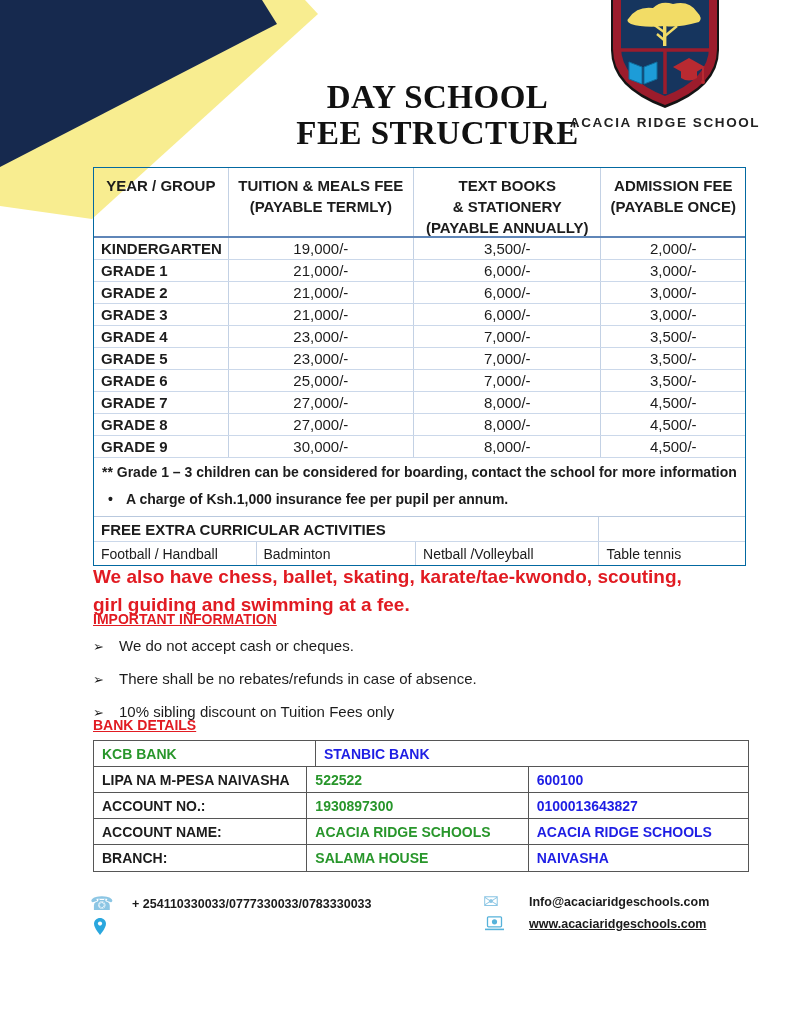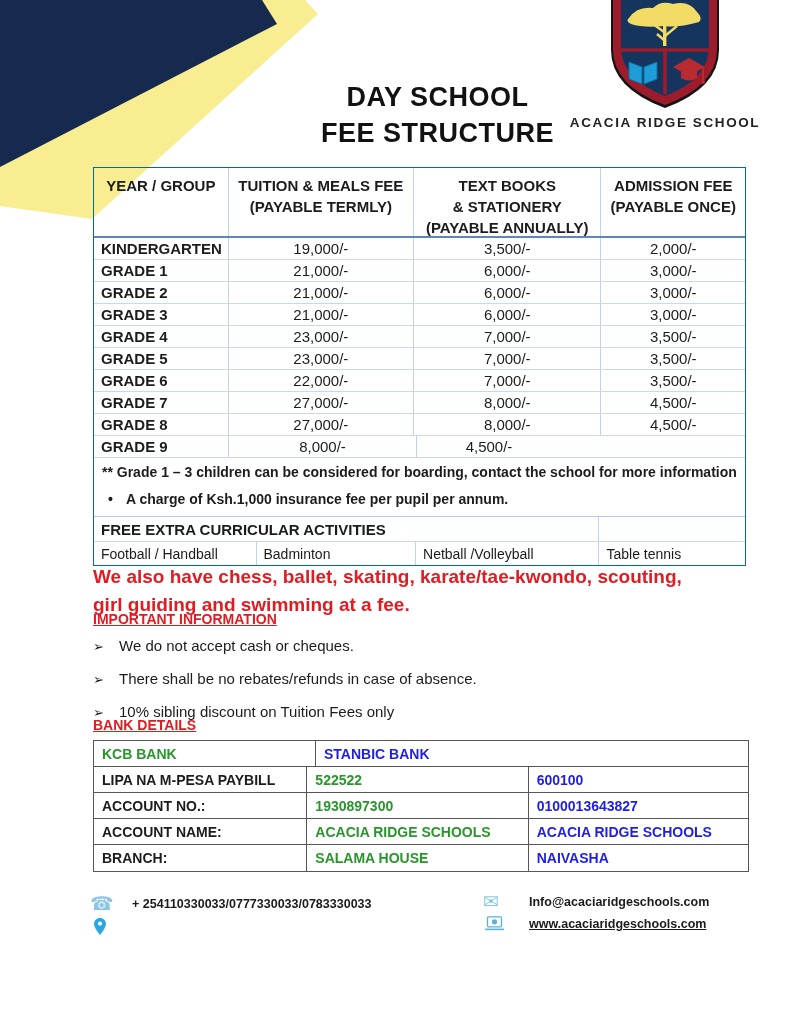--- a/index.html
+++ b/index.html
@@ -5,21 +5,21 @@
   * { margin:0; padding:0; box-sizing:border-box; }
   html,body { background:#ffffff; }
   body { width:791px; height:1024px; position:relative; overflow:hidden;
          font-family:"Liberation Sans", sans-serif; color:#1c1c1c; }
 
   
   .decoration { position:absolute; left:0; top:0; width:340px; height:230px; }
 
   
   .title { position:absolute; left:250px; top:79px; width:375px; text-align:center;
-           font-family:Liberation Sans, sans-serif; font-weight:bold; font-size:27px;
+           font-family:Liberation Serif, serif; font-weight:bold; font-size:33px;
            line-height:36px; color:#111; letter-spacing:.5px; }
 
   
   .logo { position:absolute; left:565px; top:0; width:200px; text-align:center; }
   .logo svg.shield { display:block; margin:-12px auto 0 auto; }
   .logo .school-name { margin-top:5px; font-size:13.5px; font-weight:bold;
                        letter-spacing:1.6px; color:#222; white-space:nowrap; }
 
   
   .fee-table { position:absolute; left:93px; top:167px; width:653px;
@@ -170,38 +170,39 @@
     <div class="c c4">3,500/-</div>
   </div>
   <div class="ft-row ft-data">
     <div class="c c1">GRADE 5</div>
     <div class="c c2">23,000/-</div>
     <div class="c c3">7,000/-</div>
     <div class="c c4">3,500/-</div>
   </div>
   <div class="ft-row ft-data">
     <div class="c c1">GRADE 6</div>
-    <div class="c c2">22,000/-</div>
+    <div class="c c2">25,000/-</div>
     <div class="c c3">7,000/-</div>
     <div class="c c4">3,500/-</div>
   </div>
   <div class="ft-row ft-data">
     <div class="c c1">GRADE 7</div>
     <div class="c c2">27,000/-</div>
     <div class="c c3">8,000/-</div>
     <div class="c c4">4,500/-</div>
   </div>
   <div class="ft-row ft-data">
     <div class="c c1">GRADE 8</div>
     <div class="c c2">27,000/-</div>
     <div class="c c3">8,000/-</div>
     <div class="c c4">4,500/-</div>
   </div>
   <div class="ft-row ft-data">
     <div class="c c1">GRADE 9</div>
+    <div class="c c2">30,000/-</div>
     <div class="c c3">8,000/-</div>
     <div class="c c4">4,500/-</div>
   </div>
 
   <div class="ft-notes">
     <div>** Grade 1 – 3 children can be considered for boarding, contact the school for more information</div>
     <div class="insurance">
       <span class="mark">•</span>
       <span>A charge of Ksh.1,000 insurance fee per pupil per annum.</span>
     </div>
@@ -237,21 +238,21 @@
   </li>
 </ul>
 
 <div class="red-heading bank-head">BANK DETAILS</div>
 <div class="bank-table">
   <div class="bt-row">
     <div class="b b2">KCB BANK</div>
     <div class="b b3">STANBIC BANK</div>
   </div>
   <div class="bt-row">
-    <div class="b b1">LIPA NA M-PESA PAYBILL</div>
+    <div class="b b1">LIPA NA M-PESA NAIVASHA</div>
     <div class="b b2">522522</div>
     <div class="b b3">600100</div>
   </div>
   <div class="bt-row">
     <div class="b b1">ACCOUNT NO.:</div>
     <div class="b b2">1930897300</div>
     <div class="b b3">0100013643827</div>
   </div>
   <div class="bt-row">
     <div class="b b1">ACCOUNT NAME:</div>

